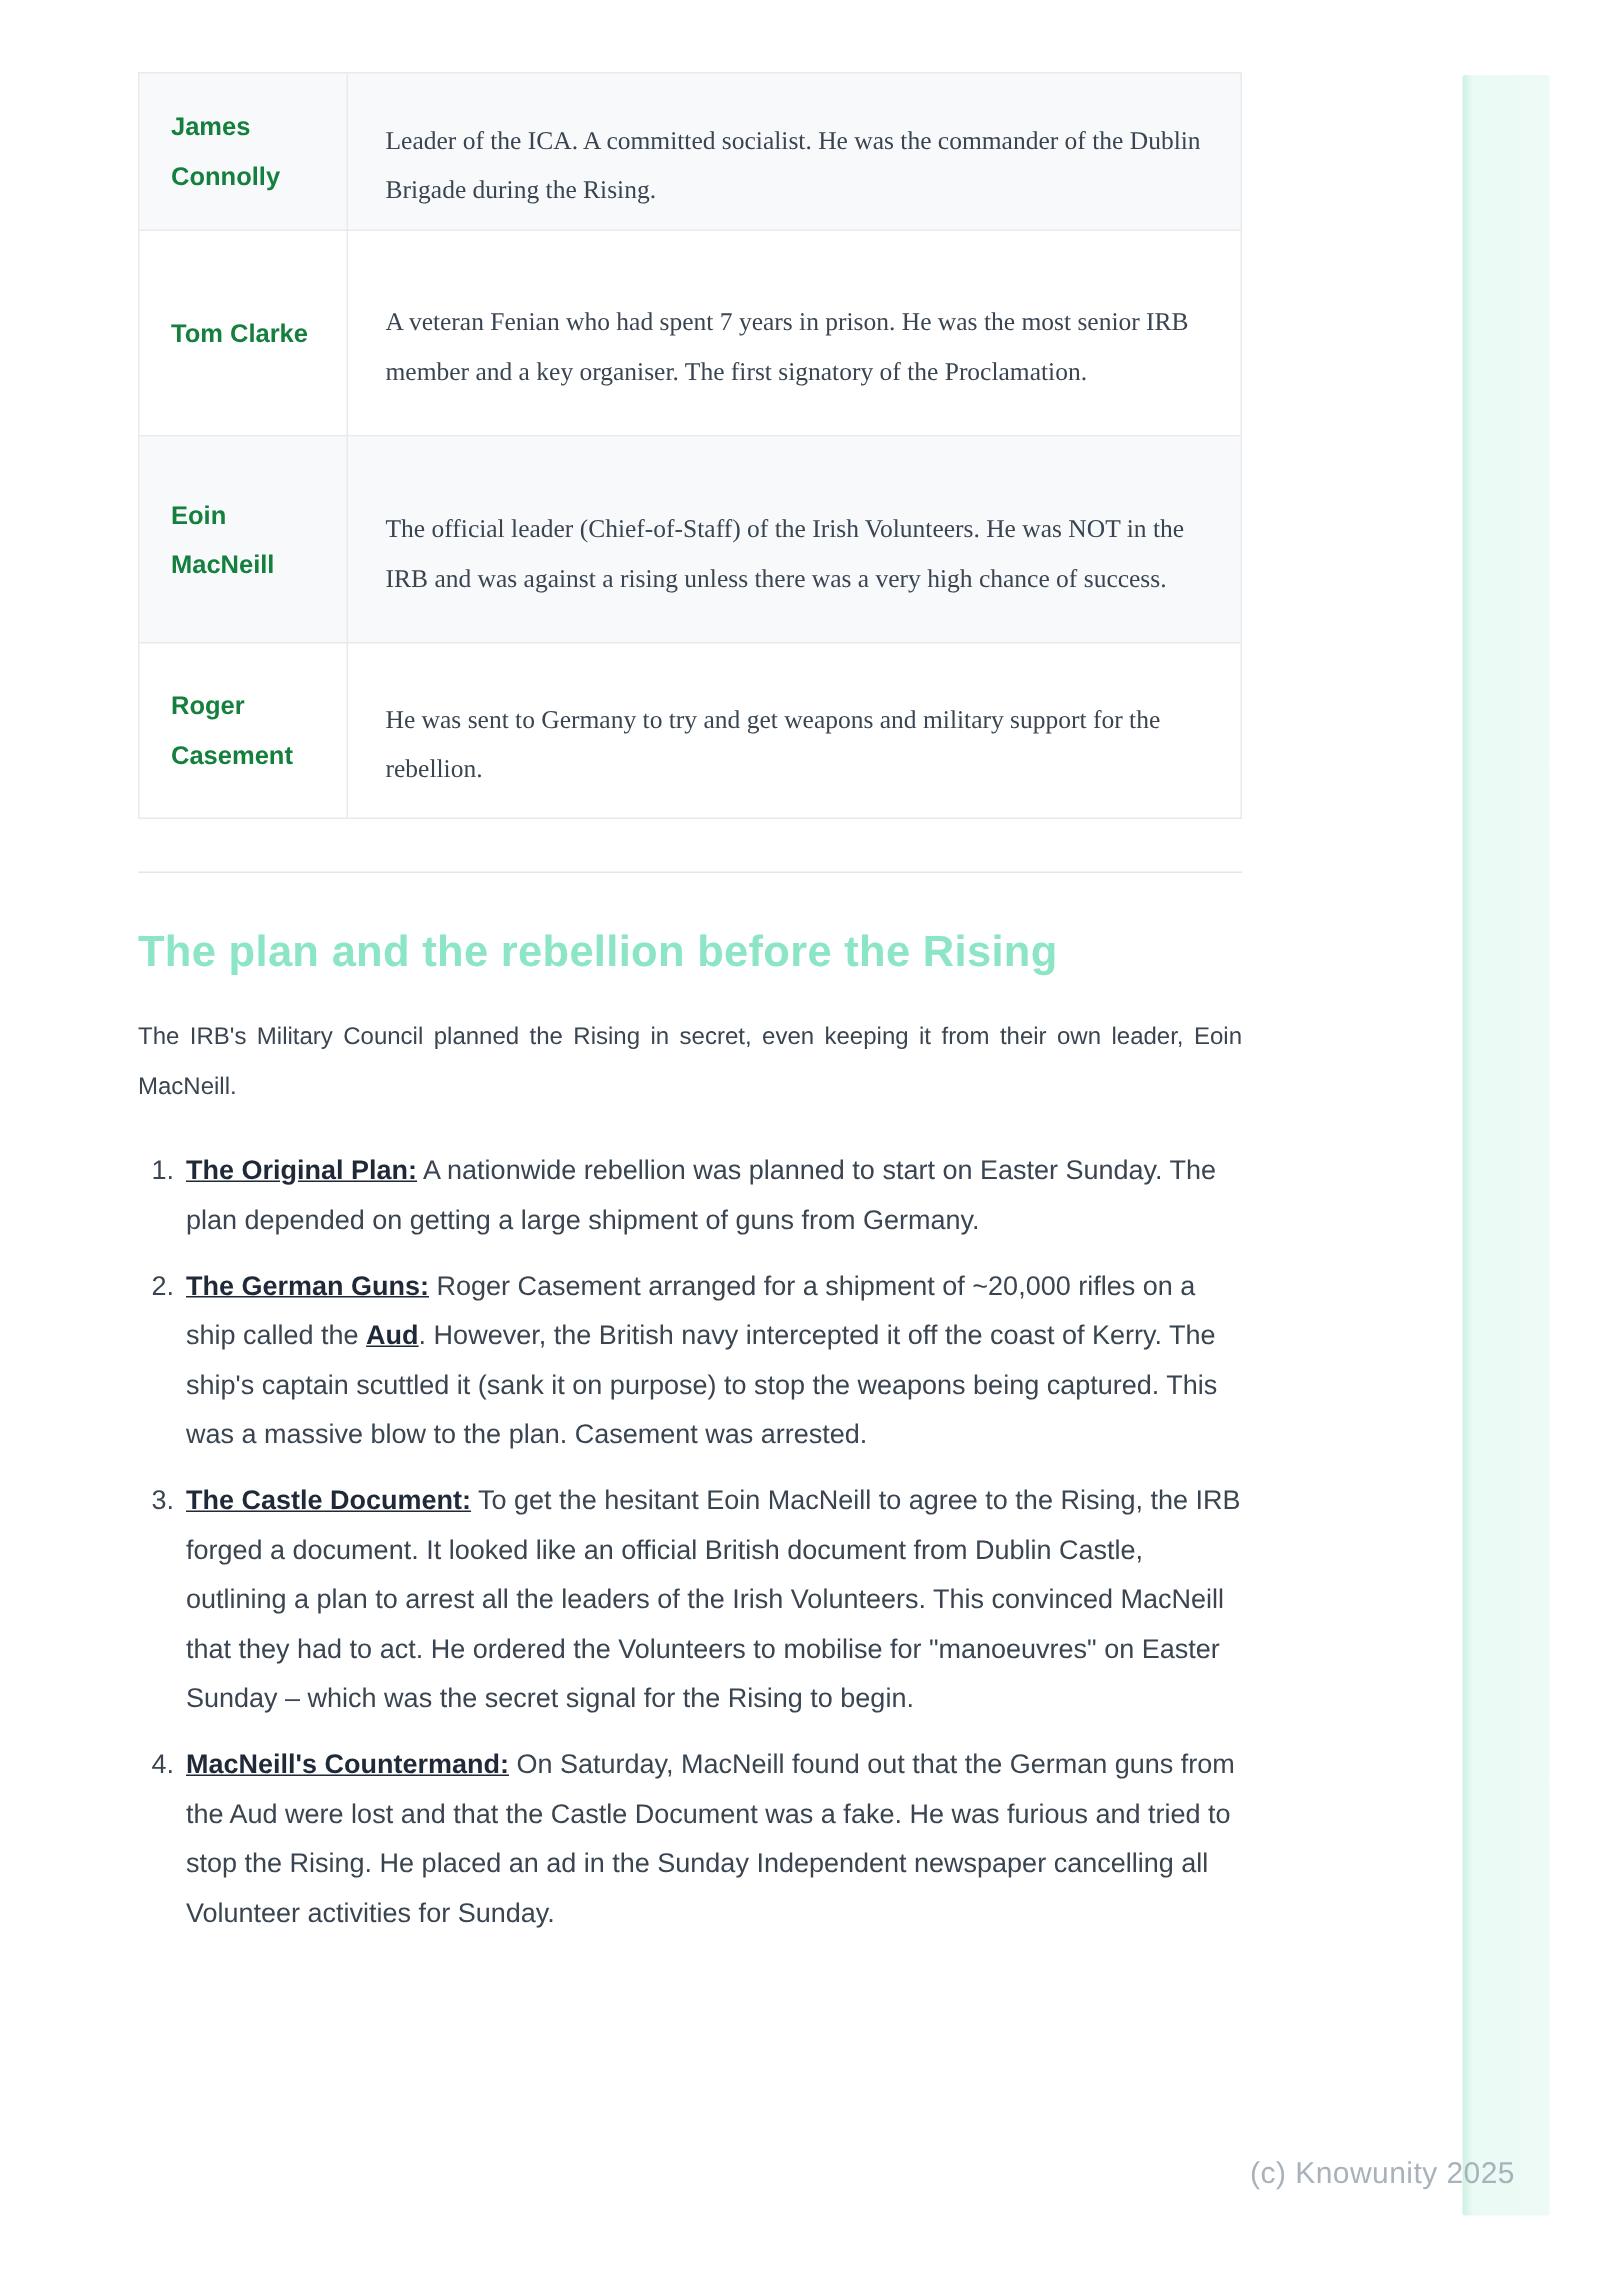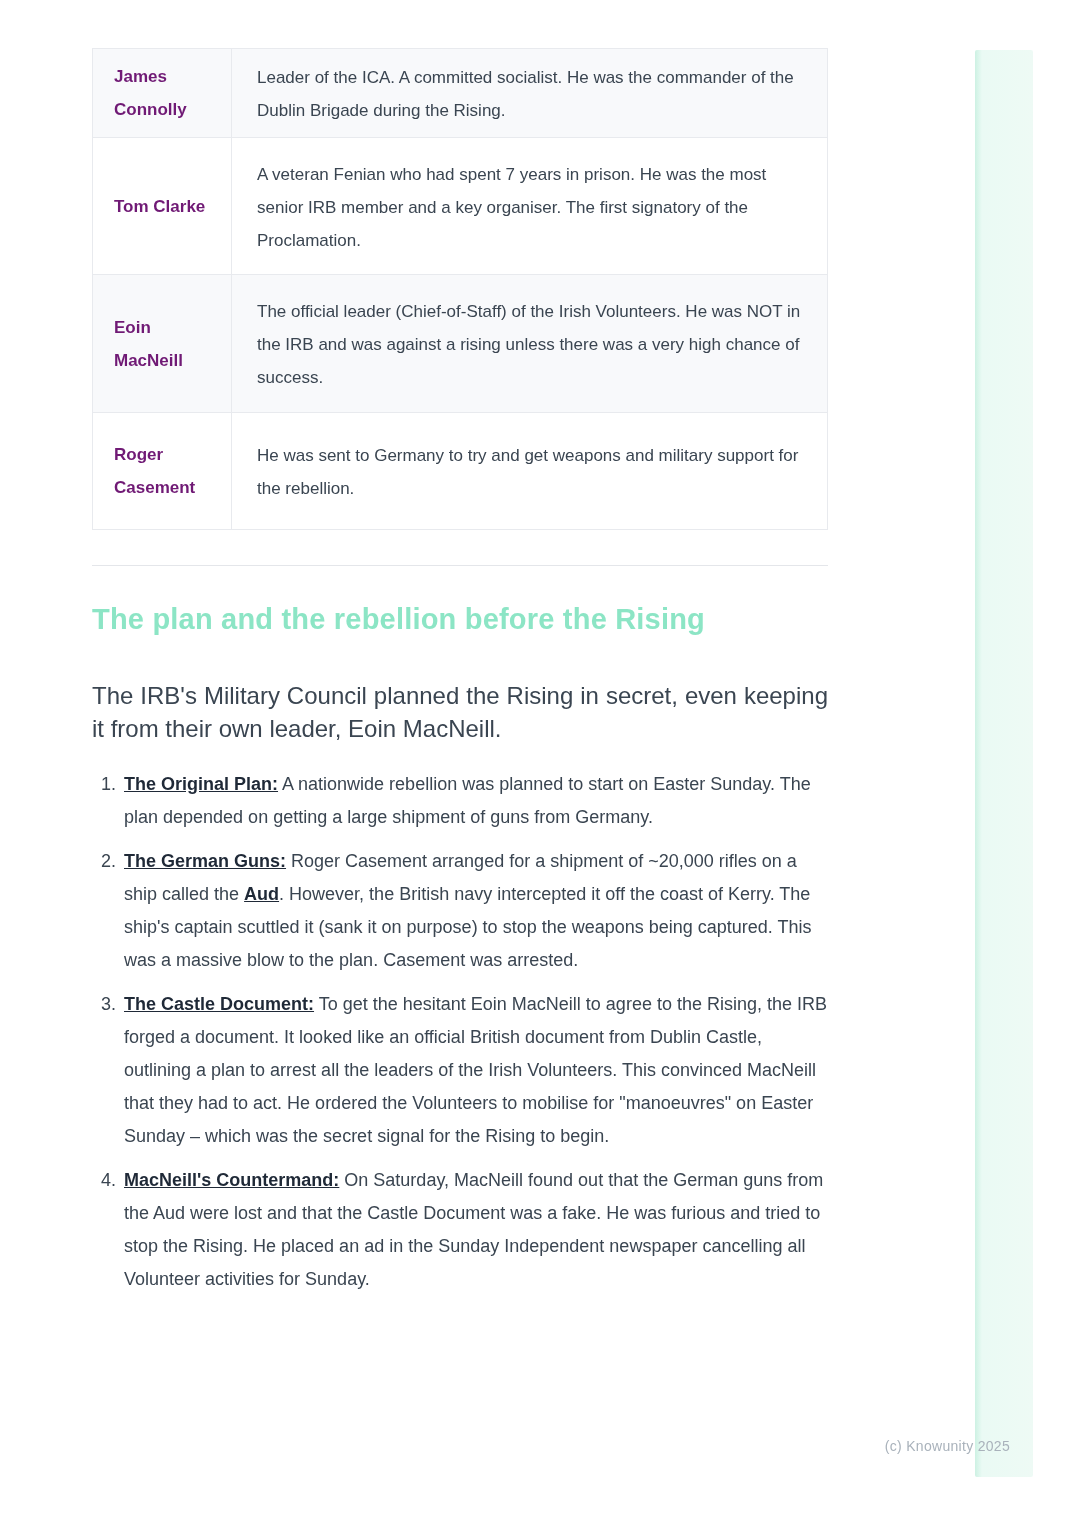--- a/index.html
+++ b/index.html
@@ -43,25 +43,26 @@
   }
   table.leaders td, table.leaders th {
     border: 1px solid #e8eaee;
     vertical-align: middle;
     text-align: left;
   }
   table.leaders th.name-cell {
     width: 139px;
     padding: 10px 18px 10px 21px;
     font-weight: bold;
-    color: #701a75;
+    color: #15803d;
     font-size: 17px;
   }
   table.leaders td.desc-cell {
-    padding: 12px 20px 10px 25px;
+    padding: 28px 20px 10px 25px;
+    font-family: Liberation Serif, serif;
   }
   table.leaders tr.striped { background: #f8f9fb; }
   tr.row-h1 { height: 87px; }
   tr.row-h2 { height: 137px; }
   tr.row-h3 { height: 138px; }
   tr.row-h4 { height: 117px; }
 
   
   hr.section-divider {
     border: none;
@@ -74,22 +75,22 @@
     margin-top: 38px;
     font-size: 29px;
     line-height: 31px;
     font-weight: bold;
     color: #8ce5c5;
     letter-spacing: 0.2px;
   }
 
   
   p.intro {
-    margin-top: 44px;
-    font-size: 24px;
+    margin-top: 24px;
+    font-size: 16px;
     line-height: 33px;
     text-align: justify;
     color: #3a4551;
   }
 
   
   ol.plan-list {
     list-style: none;
     margin-top: 23px;
   }
@@ -108,21 +109,21 @@
     top: 0;
   }
   .seg-bold { font-weight: bold; color: #1f2937; text-decoration: underline; }
   .seg-italic { }
 
   
   .footer-copyright {
     position: absolute;
     top: 1438px;
     right: 70px;
-    font-size: 14px;
+    font-size: 20px;
     letter-spacing: 0.3px;
     color: #a9b2bb;
     z-index: 3;
   }
 </style>
 </head>
 <body>
 
 <div class="side-strip"></div>
 

